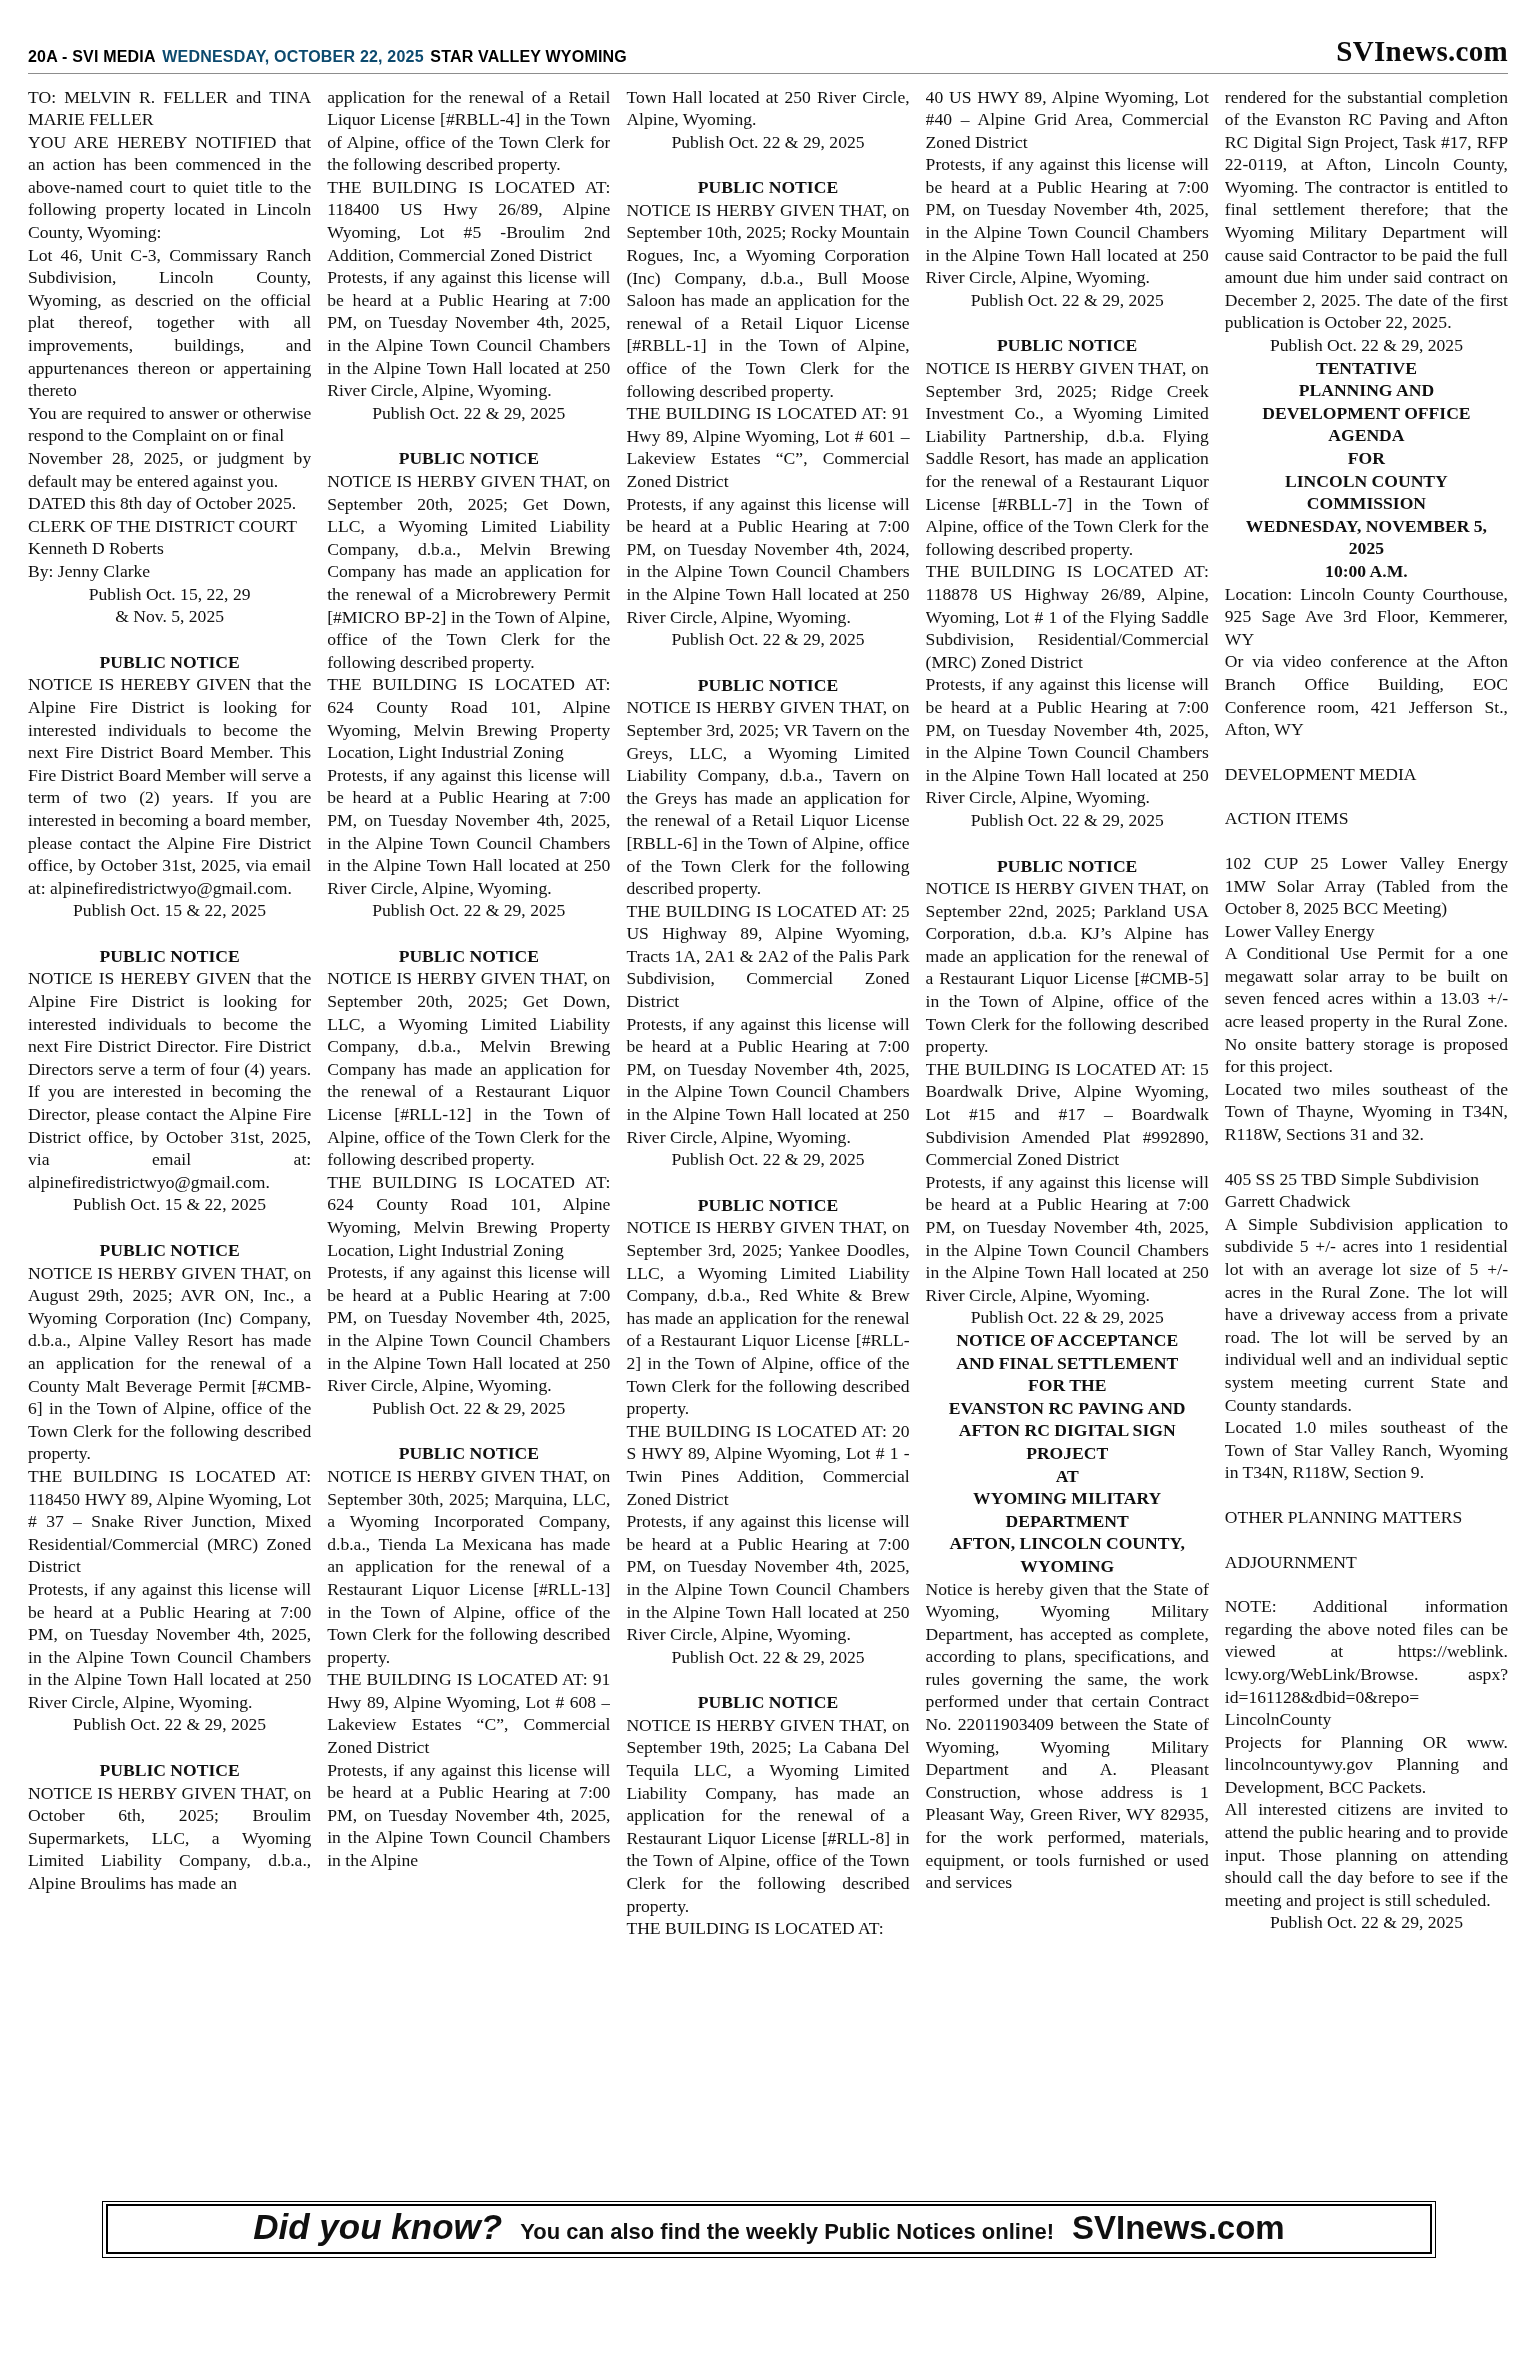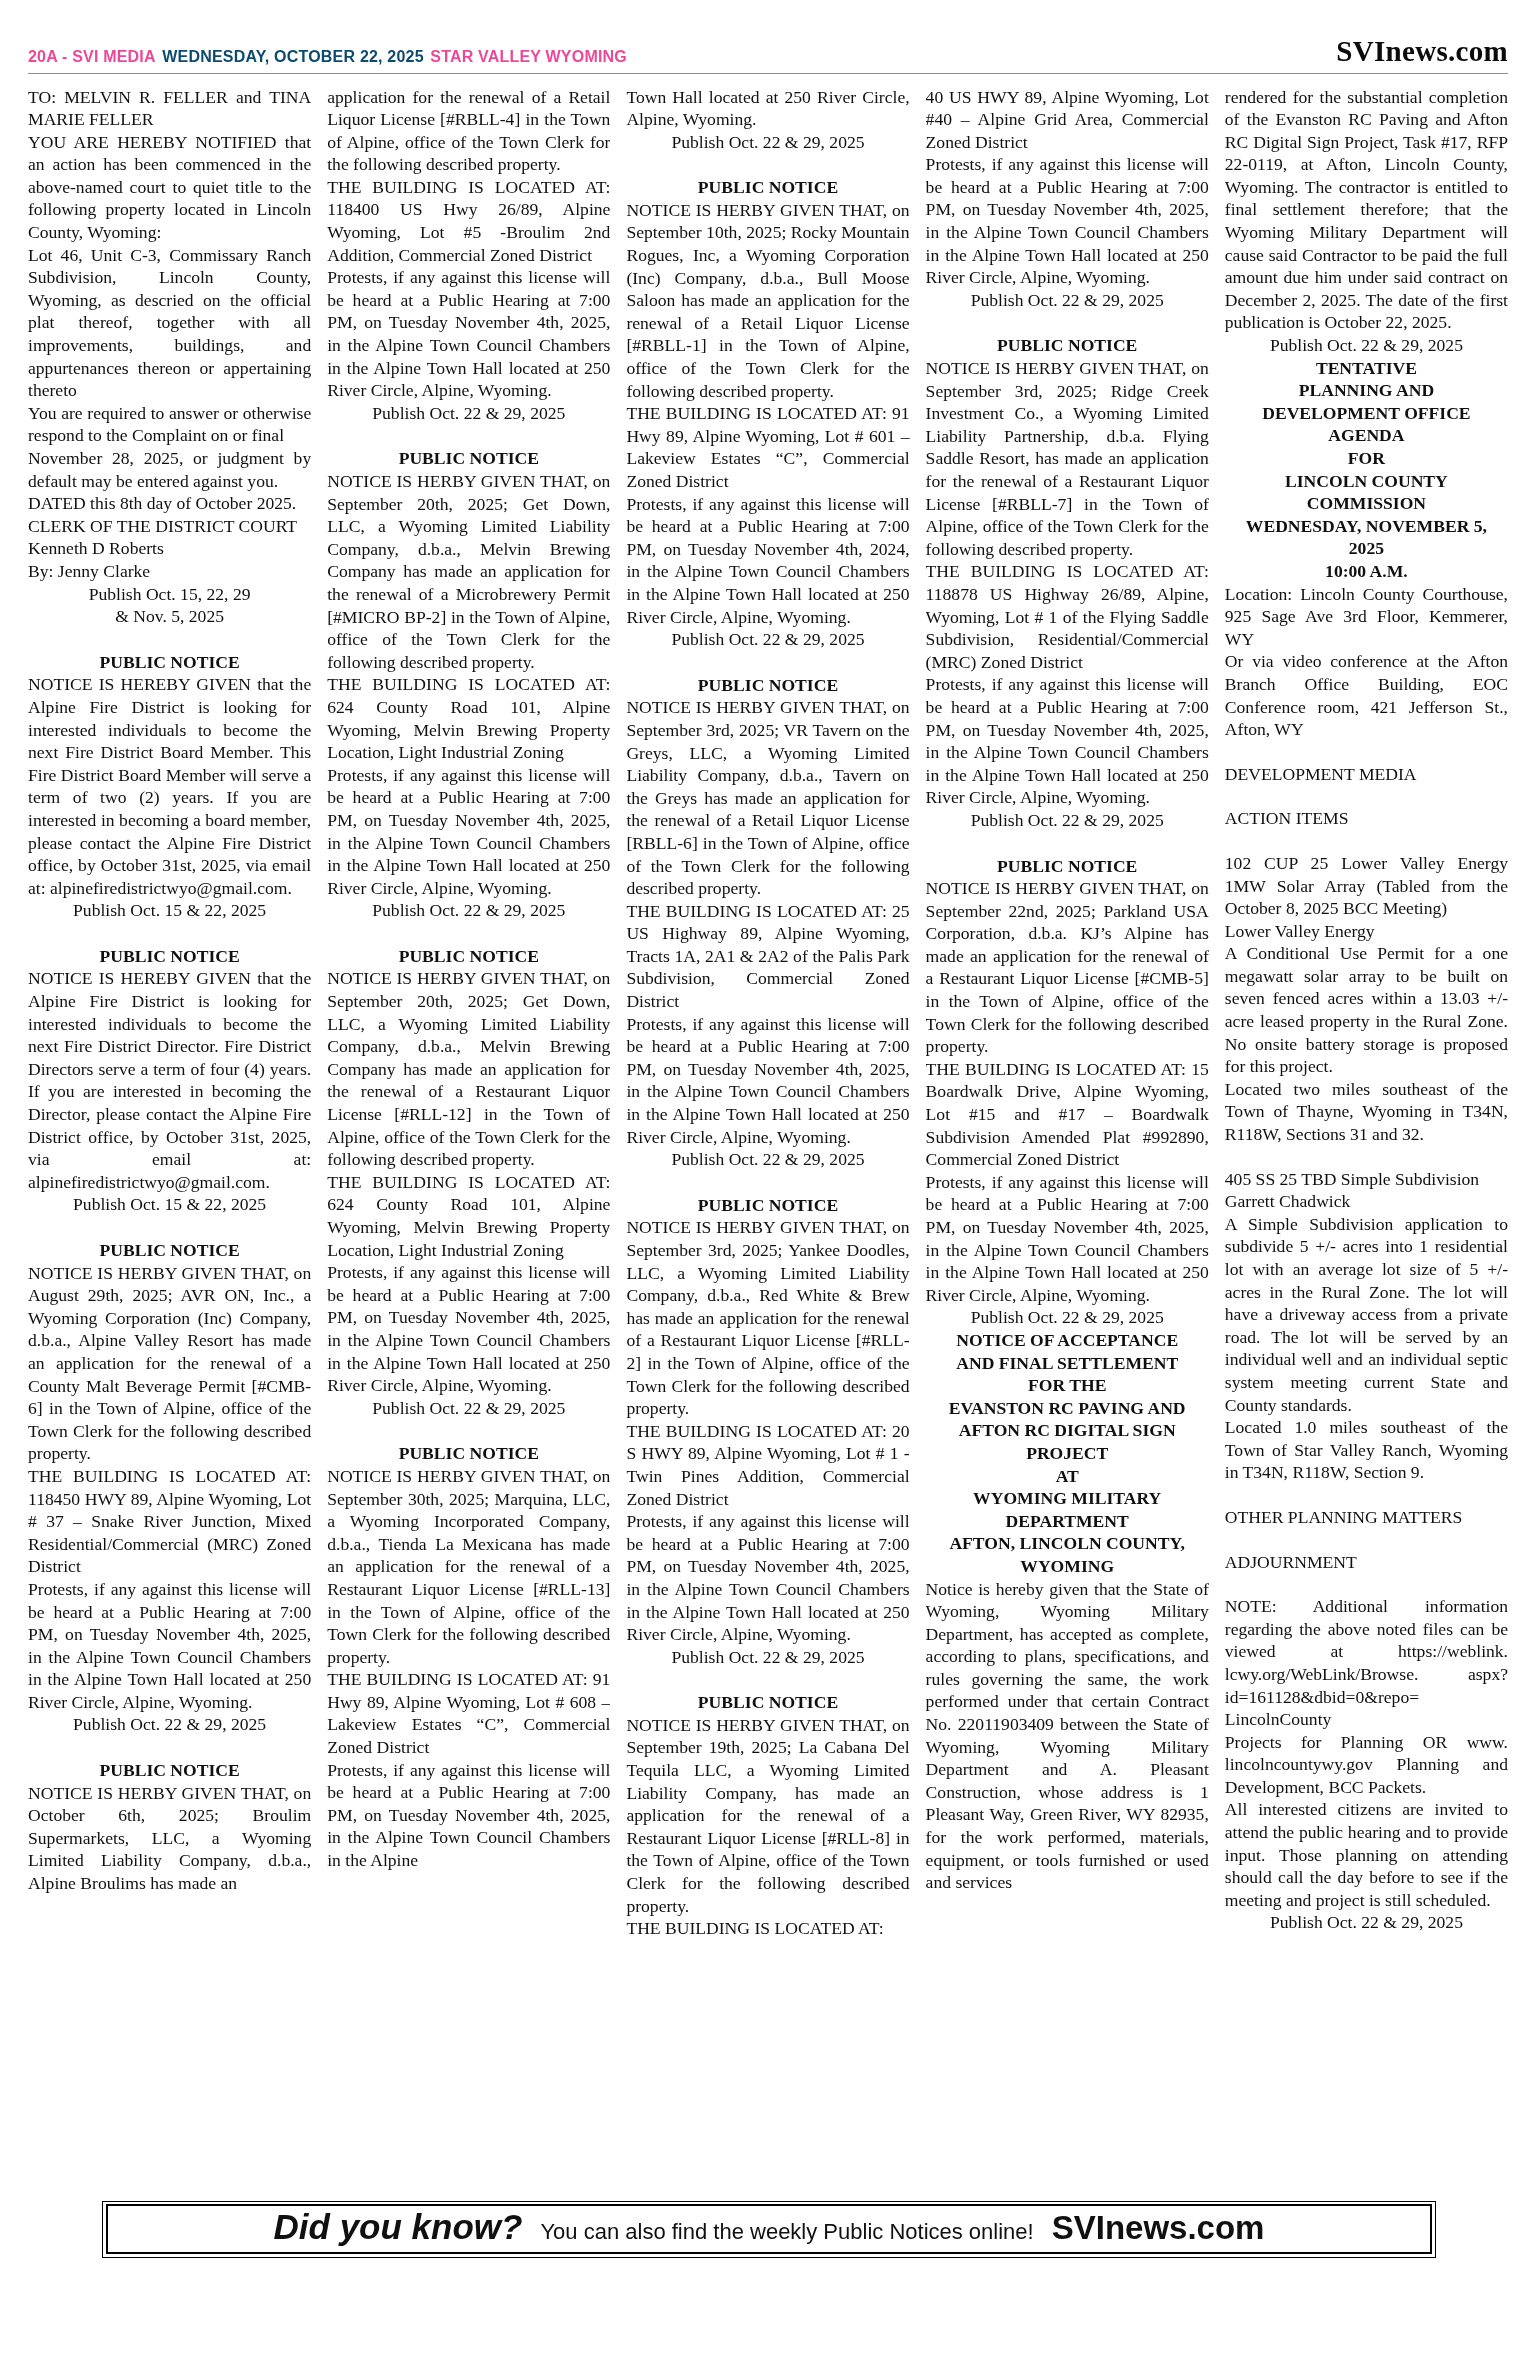--- a/index.html
+++ b/index.html
@@ -12,21 +12,21 @@
   .page{box-sizing:border-box;width:1536px;height:2375px;padding:37px 28px 0 28px;}
   
   .hdr{
     display:flex;justify-content:space-between;align-items:flex-end;
     border-bottom:0.9px solid #8d8d8d;padding-bottom:6.5px;
   }
   .hdr-left{
     font-family:"Liberation Sans",sans-serif;font-weight:700;font-size:16px;
     letter-spacing:0.2px;white-space:nowrap;display:flex;gap:6.5px;align-items:baseline;
   }
-  .hdr-gray{color:#ec4899;}
+  .hdr-gray{color:#000000;}
   .hdr-black{color:#0c4a6e;}
   .masthead{
     font-family:"Liberation Serif",serif;font-weight:700;font-size:29px;
     color:#0b0b0b;letter-spacing:0.3px;line-height:1;
   }
   
   .cols{display:flex;gap:16px;margin-top:12px;height:2072px;overflow:hidden;}
   .col{flex:1 1 0;min-width:0;overflow:hidden;}
   .para{margin:0;text-align:justify;font-size:17.6px;line-height:22.6px;word-wrap:break-word;}
   .h{font-weight:700;text-align:center;font-size:17.6px;line-height:22.6px;margin-top:23px;}
@@ -36,21 +36,21 @@
   
   .banner{margin:43px 72px 0 74px;border:1.9px solid #000;padding:2.8px;background:#fff;}
   .banner-in{
     border:2.8px solid #000;display:flex;align-items:baseline;justify-content:center;
     gap:18px;padding:2.8px 9.3px 8.3px 9.3px;white-space:nowrap;
   }
   .banner-lead{
     font-family:"Liberation Sans",sans-serif;font-weight:700;font-style:italic;
     font-size:35px;line-height:1;
   }
-  .banner-rest{font-family:"Liberation Sans",sans-serif;font-weight:400;font-size:22px;line-height:1;}
+  .banner-rest{font-family:"Liberation Sans",sans-serif;font-weight:700;font-size:22px;line-height:1;}
   .banner-site{font-family:"Liberation Sans",sans-serif;font-weight:700;font-size:33px;line-height:1;}
 </style>
 </head>
 <body>
 
 <div class="page">
 
   <div class="hdr">
     <div class="hdr-left">
       <span class="hdr-gray">20A - SVI MEDIA</span>

